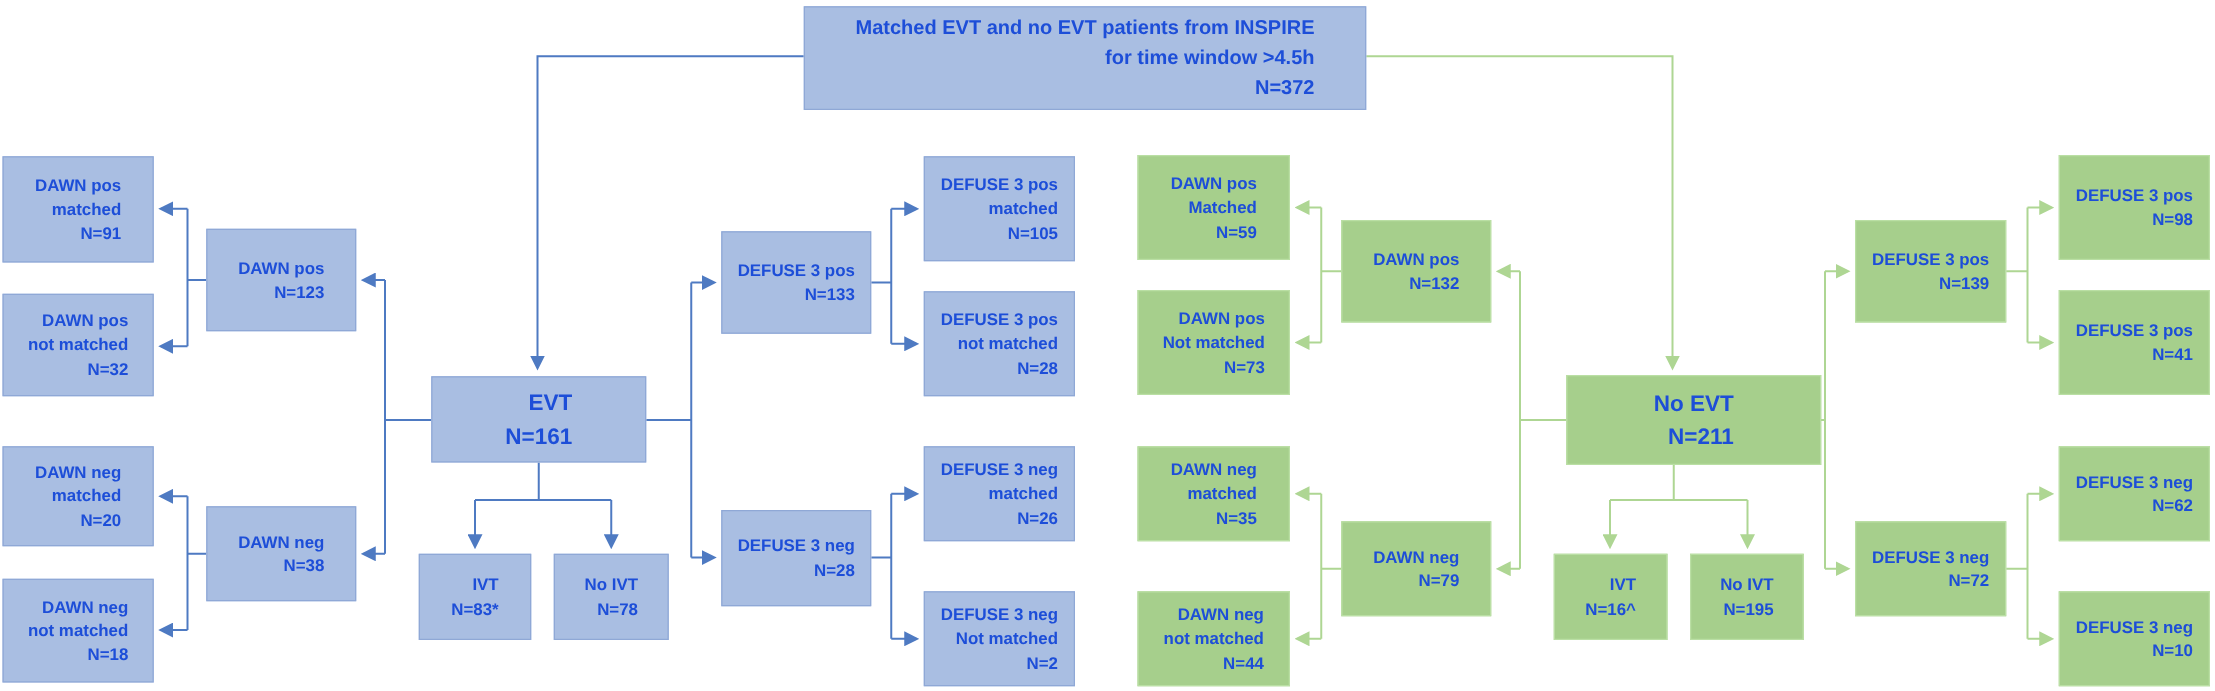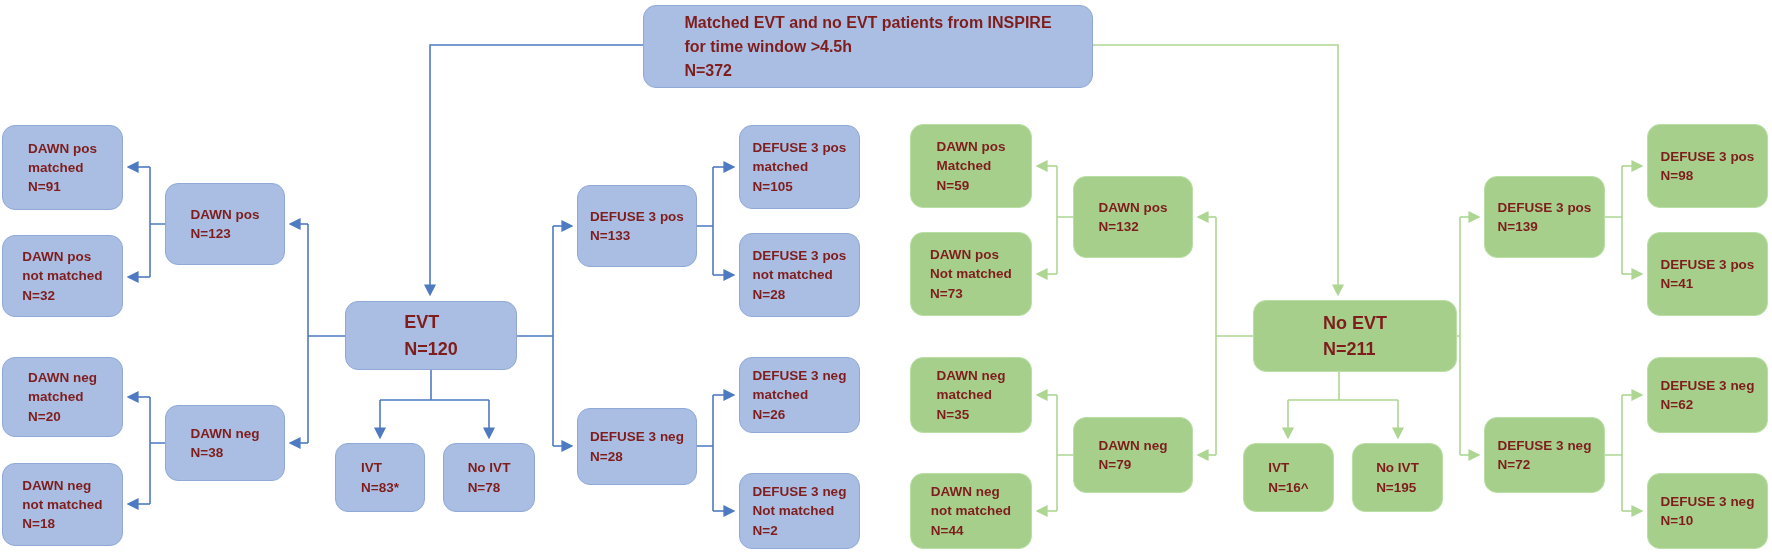--- a/index.html
+++ b/index.html
@@ -4,22 +4,22 @@
 <style>
   :root{
     --evt-fill:#a9bee2; --evt-border:#8fa8d6; --evt-line:#4e7ac2;
     --no-evt-fill:#a6cf8c; --no-evt-border:#badfa4; --no-evt-line:#aed693;
   }
   html,body{margin:0;padding:0;background:#ffffff;}
   .canvas{position:relative;width:1772px;height:553px;background:#ffffff;
           font-family:"Liberation Sans",sans-serif;overflow:hidden;}
   .edges{position:absolute;left:0;top:0;width:1772px;height:553px;}
   .box{position:absolute;display:flex;align-items:center;justify-content:center;
-       text-align:left;white-space:pre-line;box-sizing:border-box;
-       font-size:13.5px;font-weight:600;line-height:1.42;color:#7f1d1d;border-radius:13px;}
+       text-align:right;white-space:pre-line;box-sizing:border-box;
+       font-size:13.5px;font-weight:600;line-height:1.42;color:#1d4ed8;}
   .blue{background:var(--evt-fill);border:1.5px solid var(--evt-border);}
   .green{background:var(--no-evt-fill);border:1.5px solid var(--no-evt-border);}
   .root-box{font-size:16px;line-height:1.5;}
   .main-box{font-size:18px;font-weight:700;line-height:1.45;}
   .e-blue{stroke:var(--evt-line);stroke-width:1.6;fill:none;}
   .e-green{stroke:var(--no-evt-line);stroke-width:1.6;fill:none;}
   .f-blue{fill:var(--evt-line);}
   .f-green{fill:var(--no-evt-line);}
 </style>
 </head>
@@ -94,21 +94,21 @@
 N=123</div>
   <div class="box blue" style="left:2px;top:357px;width:121px;height:80px">DAWN neg
 matched
 N=20</div>
   <div class="box blue" style="left:2px;top:463px;width:121px;height:83px">DAWN neg
 not matched
 N=18</div>
   <div class="box blue" style="left:165px;top:405px;width:120px;height:76px">DAWN neg
 N=38</div>
   <div class="box blue main-box" style="left:345px;top:301px;width:172px;height:69px">EVT
-N=120</div>
+N=161</div>
   <div class="box blue" style="left:335px;top:443px;width:90px;height:69px">IVT
 N=83*</div>
   <div class="box blue" style="left:443px;top:443px;width:92px;height:69px">No IVT
 N=78</div>
   <div class="box blue" style="left:577px;top:185px;width:120px;height:82px">DEFUSE 3 pos
 N=133</div>
   <div class="box blue" style="left:739px;top:125px;width:121px;height:84px">DEFUSE 3 pos
 matched
 N=105</div>
   <div class="box blue" style="left:739px;top:233px;width:121px;height:84px">DEFUSE 3 pos

